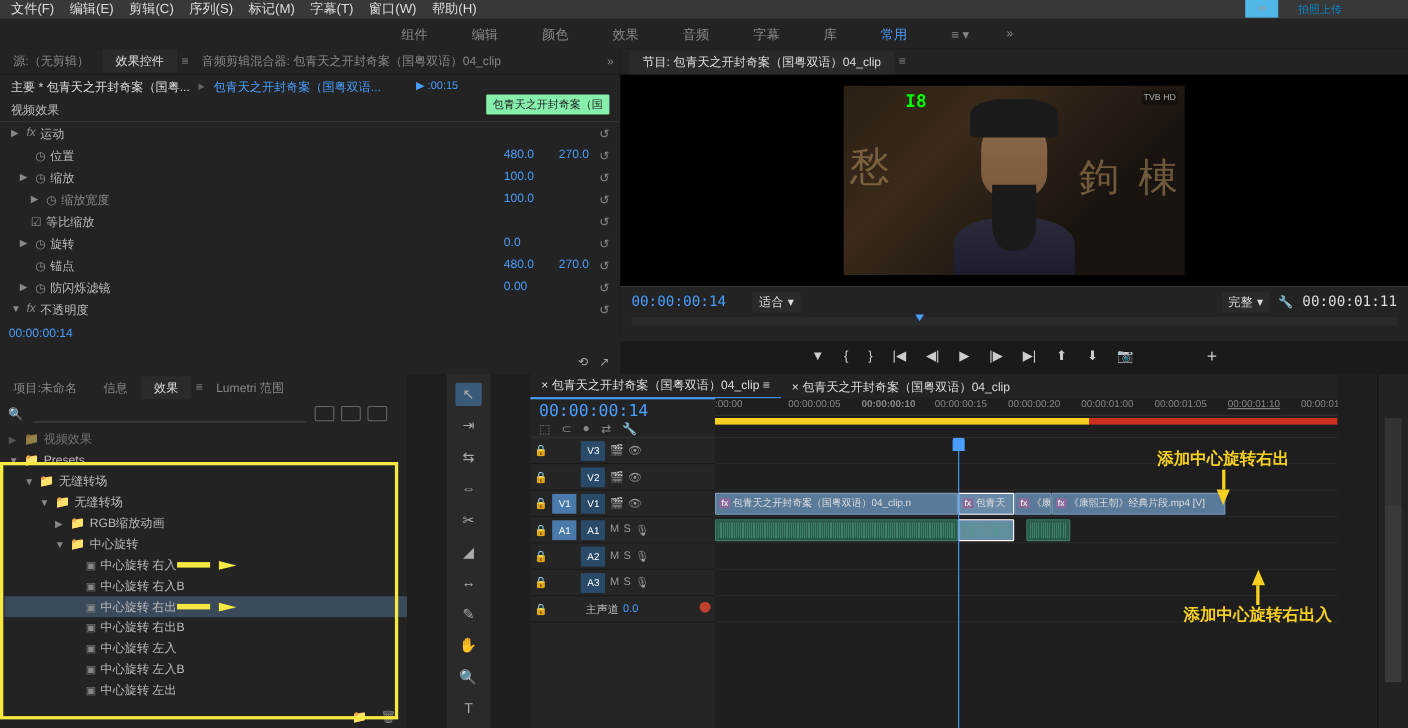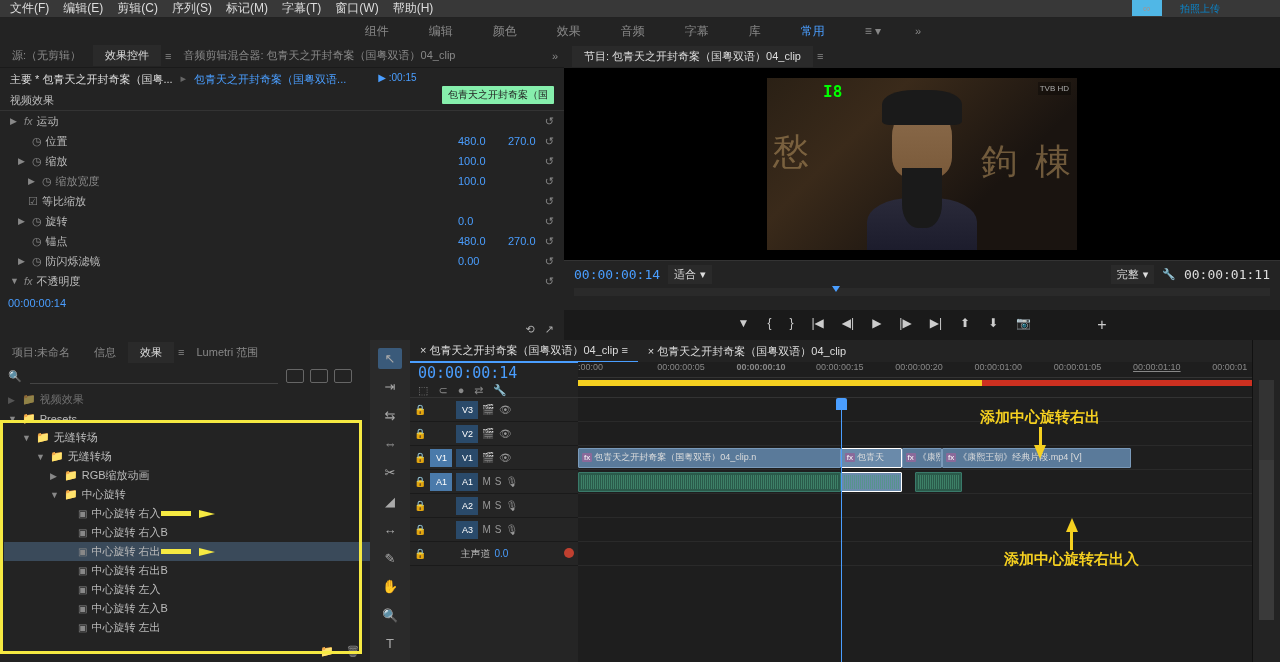--- a/index.html
+++ b/index.html
@@ -50,28 +50,28 @@
 .figure { position: absolute; left: 95px; top: 30px; width: 120px; height: 140px; }
 .face { width: 60px; height: 70px; background: linear-gradient(#8a6a4a, #7a5a3a); border-radius: 40% 40% 30% 30%; margin: 0 auto; position: relative; }
 .hat { width: 80px; height: 35px; background: #1a1a1a; border-radius: 40% 40% 10% 10%; position: absolute; top: -18px; left: -10px; }
 .beard { width: 40px; height: 60px; background: #1a1a1a; position: absolute; bottom: -50px; left: 10px; border-radius: 0 0 40% 40%; }
 .robe { width: 110px; height: 60px; background: linear-gradient(#2a2a3a, #1a1a2a); position: absolute; bottom: -10px; left: 5px; border-radius: 40% 40% 0 0; }
 .chinese-bg { position: absolute; font-size: 36px; color: #a88858; opacity: 0.6; }
 .prog-controls { height: 50px; background: #232323; border-top: 1px solid #333; }
 .prog-ctrl-row1 { display: flex; align-items: center; padding: 4px 10px; gap: 8px; }
 .tc-blue { color: #4a9eff; font-size: 13px; font-family: monospace; }
 .tc-white { color: #ddd; font-size: 13px; font-family: monospace; }
-.drop { color: #ddd; padding: 2px 6px; background: #2a2a2a; display: flex; align-items: center; gap: 4px; }
+.drop { color: #ddd; padding: 2px 6px; background: #2a2a2a; display: flex; align-items: center; gap: 4px; margin-left: 16px; }
 .prog-ruler { height: 8px; background: #2a2a2a; position: relative; margin: 0 10px; }
 .prog-ruler::before { content: ''; position: absolute; left: 37%; top: -2px; width: 0; height: 0; border-left: 4px solid transparent; border-right: 4px solid transparent; border-top: 6px solid #4a9eff; }
 .transport { display: flex; justify-content: center; gap: 18px; padding: 6px; }
 .tr-btn { color: #ccc; font-size: 12px; cursor: pointer; }
 .wrench { color: #ccc; cursor: pointer; }
 .plus-icon { color: #ccc; font-size: 16px; cursor: pointer; }
-.bottom { display: flex; height: 322px; }
+.bottom { display: flex; height: 322px; gap: 36px; }
 .project-panel { width: 370px; background: #232323; display: flex; flex-direction: column; position: relative; }
 .proj-tabs { display: flex; height: 24px; align-items: center; background: #232323; }
 .proj-search { display: flex; align-items: center; padding: 4px 8px; gap: 8px; }
 .search-icon { color: #888; }
 .proj-toolbar { display: flex; gap: 6px; margin-left: auto; padding-right: 10px; }
 .tb-ico { width: 18px; height: 14px; border: 1px solid #666; border-radius: 2px; }
 .yellow-box { position: absolute; top: 80px; left: 0; right: 8px; bottom: 8px; border: 3px solid #f5e942; pointer-events: none; z-index: 5; }
 .tree { padding: 2px 0 0 4px; overflow: hidden; }
 .tree-row { display: flex; align-items: center; height: 19px; padding: 0 4px; font-size: 11px; color: #bbb; cursor: pointer; }
 .tree-row.sel { background: #3a4a5a; }

